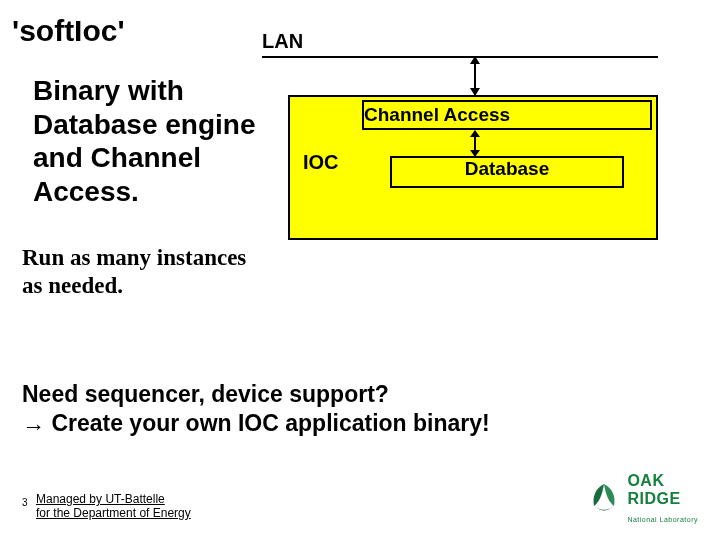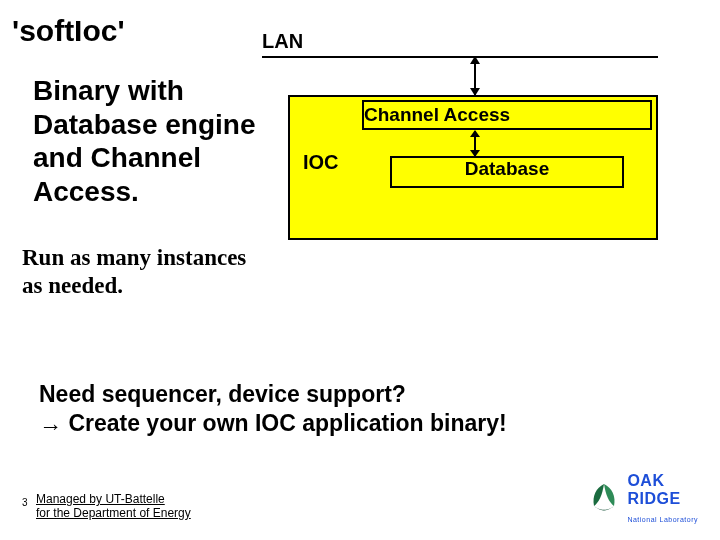--- a/index.html
+++ b/index.html
@@ -16,21 +16,21 @@
   .ca-box { position: absolute; left: 362px; top: 100px; width: 290px; height: 30px; background: #ffff00; border: 2px solid #000; display: flex; align-items: center; padding-left: 0; font-size: 19px; font-weight: bold; }
   .db-box { position: absolute; left: 390px; top: 156px; width: 234px; height: 32px; background: #ffff00; border: 2px solid #000; display: flex; align-items: flex-start; justify-content: center; font-size: 19px; font-weight: bold; }
   .arrow-mid { position: absolute; left: 474px; top: 131px; width: 2px; height: 25px; background: #000; }
   .arrow-mid::before { content: ""; position: absolute; left: -4px; top: -1px; border-left: 5px solid transparent; border-right: 5px solid transparent; border-bottom: 7px solid #000; }
   .arrow-mid::after { content: ""; position: absolute; left: -4px; bottom: -1px; border-left: 5px solid transparent; border-right: 5px solid transparent; border-top: 7px solid #000; }
   .desc1 { position: absolute; left: 33px; top: 74px; font-size: 28px; font-weight: bold; line-height: 1.2; width: 230px; }
   .desc2 { position: absolute; left: 22px; top: 244px; font-size: 23px; font-weight: bold; line-height: 1.2; width: 230px; font-family: Liberation Serif, serif; }
   .desc3 { position: absolute; left: 22px; top: 380px; font-size: 23px; font-weight: bold; line-height: 1.25; width: 660px; }
   .footer-num { position: absolute; left: 22px; top: 497px; font-size: 10px; }
   .footer-text { position: absolute; left: 36px; top: 493px; font-size: 12px; line-height: 1.15; text-decoration: underline; }
-  .logo { position: absolute; right: 22px; bottom: 14px; display: flex; align-items: center; gap: 6px; color: #1d4ed8; }
+  .logo { position: absolute; right: 22px; bottom: 14px; display: flex; align-items: center; gap: 6px; color: #15803d; }
   .logo-leaf { width: 34px; height: 34px; position: relative; }
   .logo-leaf svg { width: 34px; height: 34px; }
   .logo-text { font-size: 16px; font-weight: bold; letter-spacing: 0.5px; line-height: 0.9; }
   .logo-sub { font-size: 7px; font-weight: normal; letter-spacing: 0.5px; }
 </style>
 </head>
 <body>
 
 <div class="slide">
 
@@ -45,21 +45,21 @@
   <div class="ca-box">
       <span>Channel Access</span>
     </div>
   <div class="arrow-mid"></div>
   <div class="db-box">
       <span>Database</span>
     </div>
 
   <div class="desc1">Binary with Database engine and Channel Access.</div>
   <div class="desc2">Run as many instances as needed.</div>
-  <div class="desc3" style="white-space:pre-line;margin-left:17px;"><span>Need sequencer, device support?
+  <div class="desc3" style="white-space:pre-line;"><span>Need sequencer, device support?
 → Create your own IOC application binary!</span></div>
 
   <div class="footer-num">3</div>
   <div class="footer-text" style="white-space:pre-line;"><span>Managed by UT-Battelle
 for the Department of Energy</span></div>
 
   <div class="logo">
     <span class="logo-leaf">
       <svg viewBox="0 0 34 34">
         <path d="M17 2 C9 6 5 14 7 24 C12 20 15 14 17 2 Z" fill="#1a6b3f"></path>

